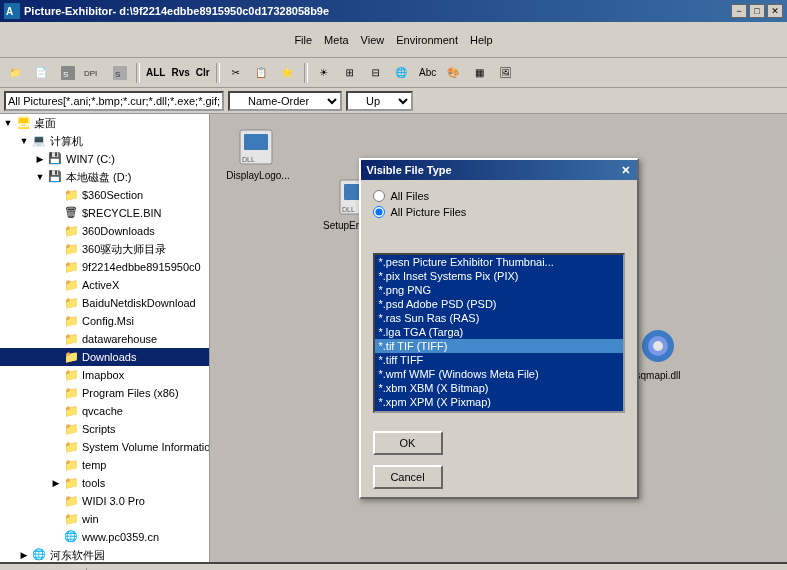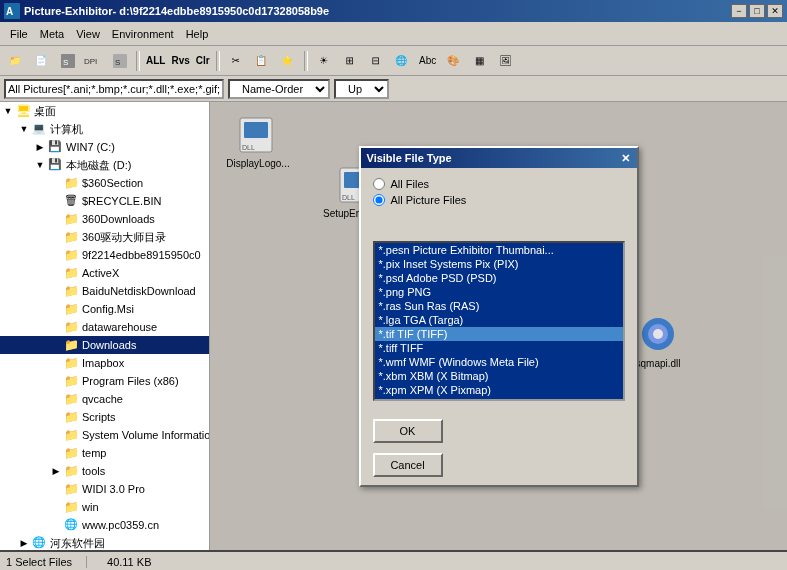--- a/index.html
+++ b/index.html
@@ -21,25 +21,26 @@
     .title-bar-btn {
       width: 16px; height: 14px; background: #d4d0c8;
       border: 1px solid #666; font-size: 9px;
       display: flex; align-items: center; justify-content: center;
       cursor: pointer; color: #000;
     }
 
     
     .menu-bar {
       background: #d4d0c8;
-      height: 24px;
+      height: 36px;
       display: flex;
       align-items: center;
       padding: 0 4px;
       border-bottom: 1px solid #999;
+      justify-content: center;
     }
     .menu-item { padding: 2px 6px; cursor: pointer; font-size: 11px; }
 
     
     .toolbar {
       background: #d4d0c8;
       height: 30px;
       display: flex;
       align-items: center;
       padding: 0 4px;
@@ -65,21 +66,21 @@
       padding: 2px 4px;
       gap: 4px;
       border-bottom: 1px solid #999;
     }
     .filter-input {
       height: 20px; border: 2px inset #999; background: white;
       padding: 0 2px; font-size: 11px; width: 220px;
     }
     .filter-select {
       height: 20px; border: 2px inset #999; background: white;
-      padding: 0 8px; font-size: 11px;
+      padding: 0 14px; font-size: 11px;
     }
 
     
     .main-area {
       display: flex;
       height: calc(570px - 22px - 22px - 30px - 26px - 22px);
     }
 
     
     .sidebar {
@@ -483,22 +484,22 @@
               <span>All Files</span>
             </div>
             <div class="radio-item">
               <input type="radio" name="filetype" class="radio-input" checked="" style="">
               <span>All Picture Files</span>
             </div>
           </div>
           <div class="file-list-container">
             <div class="file-list-item">*.pesn  Picture Exhibitor Thumbnai...</div>
             <div class="file-list-item">*.pix   Inset Systems Pix (PIX)</div>
+            <div class="file-list-item">*.png  PNG</div>
             <div class="file-list-item">*.psd  Adobe PSD (PSD)</div>
-            <div class="file-list-item">*.png  PNG</div>
             <div class="file-list-item">*.ras   Sun Ras (RAS)</div>
             <div class="file-list-item">*.lga   TGA (Targa)</div>
             <div class="file-list-item highlighted">*.tif    TIF (TIFF)</div>
             <div class="file-list-item">*.tiff   TIFF</div>
             <div class="file-list-item">*.wmf  WMF (Windows Meta File)</div>
             <div class="file-list-item">*.xbm  XBM (X Bitmap)</div>
             <div class="file-list-item">*.xpm  XPM (X Pixmap)</div>
             <div class="file-list-item">**   All Files</div>
           </div>
         </div>

